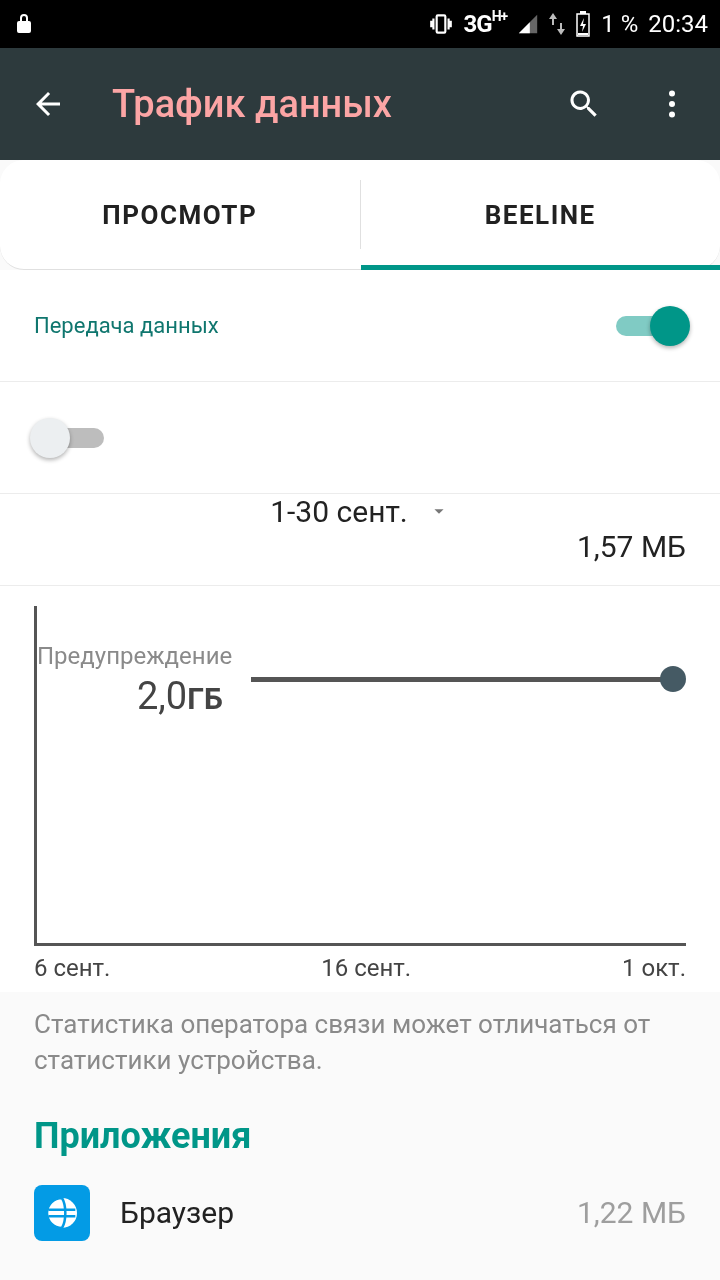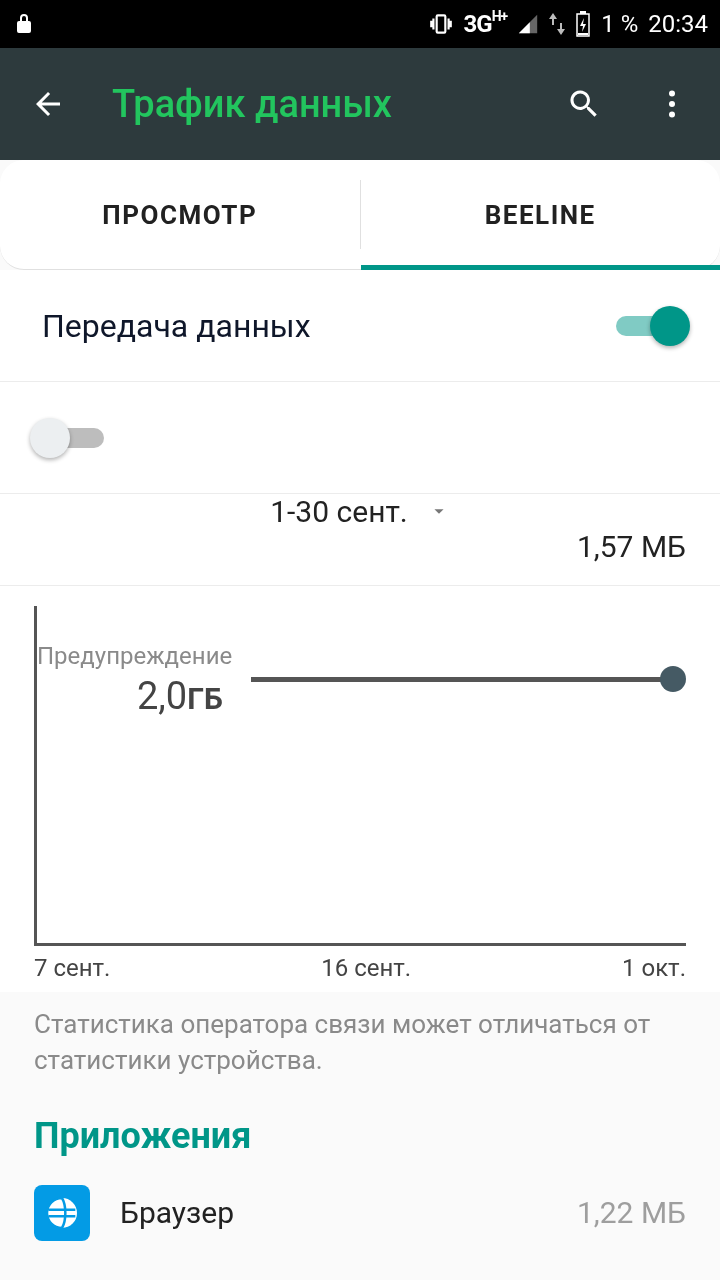--- a/index.html
+++ b/index.html
@@ -5,33 +5,33 @@
   * { margin: 0; padding: 0; box-sizing: border-box; font-family: Roboto, "Helvetica Neue", Arial, sans-serif; }
   body { width: 720px; height: 1280px; background: #fafafa; overflow: hidden; color: #212121; }
 
   
   .statusbar { height: 48px; background: #000; color: #fff; display: flex; align-items: center; padding: 12px 12px; font-size: 24px; }
   .statusbar .left { flex: 0 0 auto; display: flex; align-items: center; gap: 10px; }
   .statusbar .right { margin-left: auto; display: flex; align-items: center; gap: 10px; }
   .statusbar svg { display: block; }
 
   
-  .toolbar { height: 112px; background: #2d3a3d; color: #22c55e; display: flex; align-items: center; padding: 0 24px; gap: 40px; }
+  .toolbar { height: 112px; background: #2d3a3d; color: #fca5a5; display: flex; align-items: center; padding: 0 24px; gap: 40px; }
   .toolbar .title { font-size: 38px; font-weight: 500; flex: 1 1 auto; }
   .toolbar .icon-btn { width: 48px; height: 48px; display: flex; align-items: center; justify-content: center; }
 
   
   .tabs { height: 110px; display: flex; background: #fff; border-bottom: 1px solid #e0e0e0; border-radius: 24px; }
   .tab { flex: 1 1 50%; display: flex; align-items: center; justify-content: center; font-size: 26px; font-weight: 700; letter-spacing: 1.5px; color: #212121; position: relative; }
   .tab.active::after { content: ""; position: absolute; left: 0; right: 0; bottom: -1px; height: 5px; background: #009688; }
   .tab-sep { width: 1px; background: #e0e0e0; margin: 20px 0; }
 
   
   .row { display: flex; align-items: center; padding: 0 34px; background: #fff; border-bottom: 1px solid #ececec; }
-  .row .label { font-size: 32px; color: #0f172a; flex: 1 1 auto; margin-left: 8px; }
+  .row .label { font-size: 22px; color: #0f766e; flex: 1 1 auto; }
   .row.h112 { height: 112px; }
   .row.h92 { height: 92px; flex-direction: column; }
 
   
   .switch { width: 70px; height: 40px; position: relative; }
   .switch .track { position: absolute; top: 10px; left: 0; right: 0; height: 20px; border-radius: 10px; }
   .switch .thumb { position: absolute; top: 0; width: 40px; height: 40px; border-radius: 50%; box-shadow: 0 2px 4px rgba(0,0,0,.3); }
   .switch.on .track { background: #80cbc4; }
   .switch.on .thumb { right: -4px; background: #009688; }
   .switch.off .track { background: #bdbdbd; }
@@ -165,21 +165,21 @@
     <div class="warn-line">
       <span class="warn-text">Предупреждение</span>
       <span class="warn-amount">
         <span>2,0</span><span class="unit">ГБ</span>
       </span>
       <div class="warn-bar"></div>
       <div class="warn-handle"></div>
     </div>
   </div>
   <div class="chart-ticks">
-    <span>7 сент.</span>
+    <span>6 сент.</span>
     <span>16 сент.</span>
     <span>1 окт.</span>
   </div>
 </div>
 <div class="chart-note">Статистика оператора связи может отличаться от статистики устройства.</div>
 
 <div class="section-title">Приложения</div>
 <div class="app-row">
   <div class="app-icon">
     <svg width="40" height="40" viewBox="0 0 24 24" fill="#fff">

